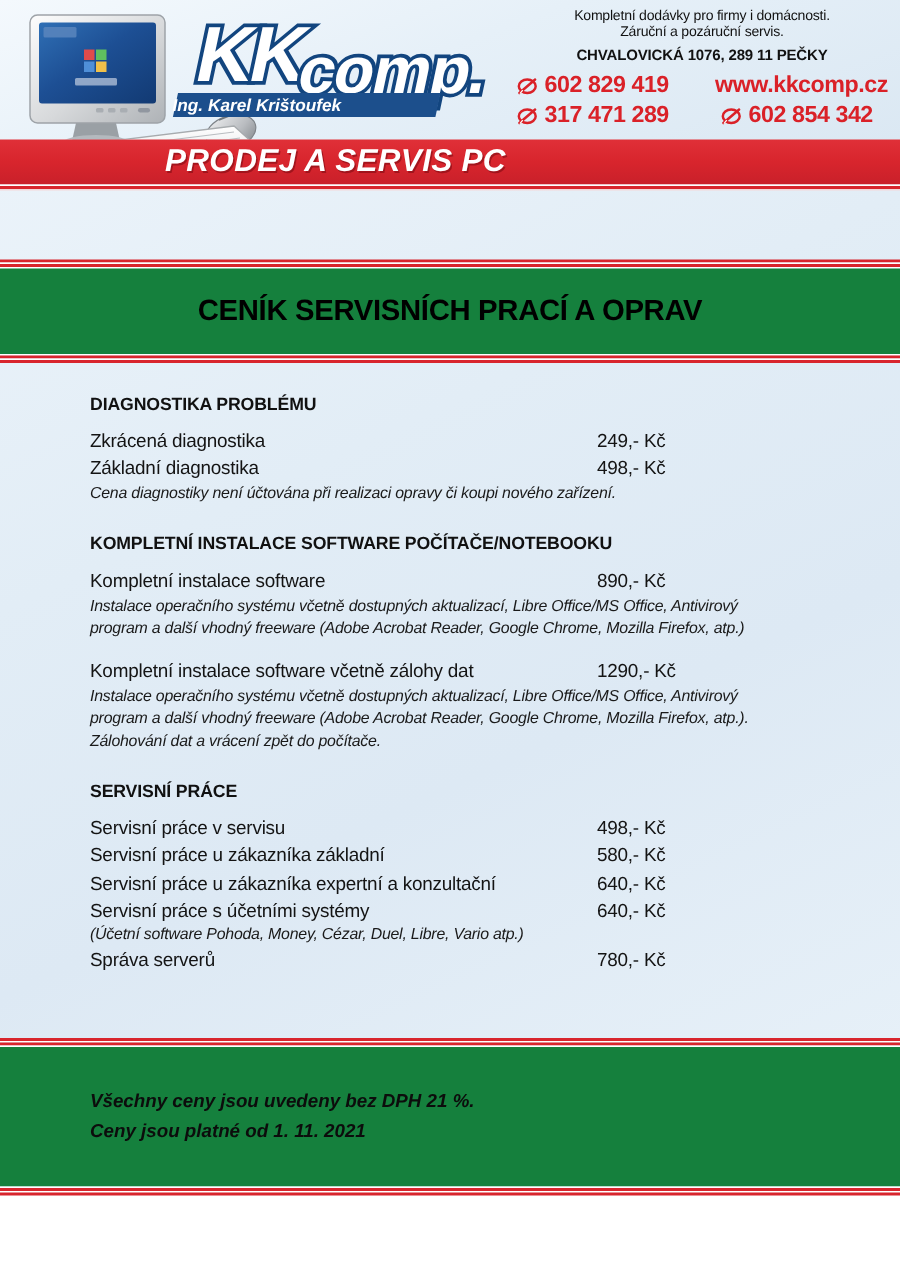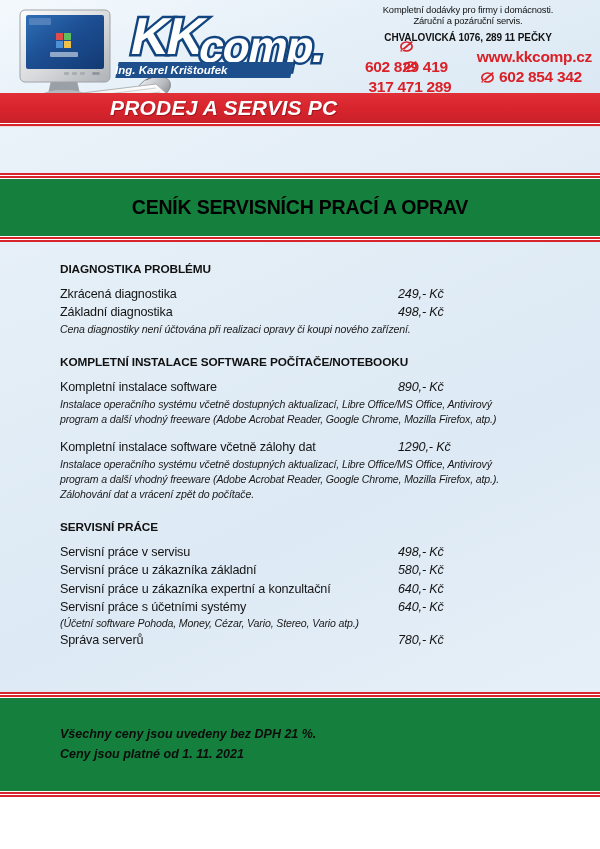--- a/index.html
+++ b/index.html
@@ -75,21 +75,21 @@
     justify-content: flex-start;
     gap: 4px;
     margin-top: 1px;
     height: 19px;
   }
   .phone-cell {
     display: flex;
     align-items: center;
     gap: 4px;
   }
-  .phone-cell.c1 { width: 132px; flex-direction: column; }
+  .phone-cell.c1 { width: 132px; }
   .phone-cell.c2 { width: 112px; }
   .phone-num {
     font-size: 15.5px;
     font-weight: bold;
     color: #DA2128;
     letter-spacing: -0.3px;
     white-space: nowrap;
   }
   .web {
     font-size: 15.5px;
@@ -203,21 +203,20 @@
     font-size: 12.6px;
     color: #141414;
     width: 338px;
     letter-spacing: -0.15px;
   }
   .row .price {
     font-size: 12.6px;
     color: #141414;
     white-space: nowrap;
     letter-spacing: -0.15px;
-    font-style: italic;
   }
   .note {
     font-size: 10.6px;
     font-style: italic;
     color: #1a1a1a;
     line-height: 1.42;
     letter-spacing: -0.15px;
     width: 470px;
   }
   .note.tight { margin-top: 1px; }
@@ -397,21 +396,21 @@
       <span class="price">580,- Kč</span>
     </div>
     <div class="row">
       <span class="name">Servisní práce u zákazníka expertní a konzultační</span>
       <span class="price">640,- Kč</span>
     </div>
     <div class="row">
       <span class="name">Servisní práce s účetními systémy</span>
       <span class="price">640,- Kč</span>
     </div>
-    <div class="note">(Účetní software Pohoda, Money, Cézar, Vario, Stereo, Vario atp.)</div>
+    <div class="note">(Účetní software Pohoda, Money, Cézar, Duel, Libre, Vario atp.)</div>
     <div class="row">
       <span class="name">Správa serverů</span>
       <span class="price">780,- Kč</span>
     </div>
   </div>
 </div>
 
 <div class="banner" id="footer-banner">
   <div class="line-a"></div>
   <div class="line-b"></div>

